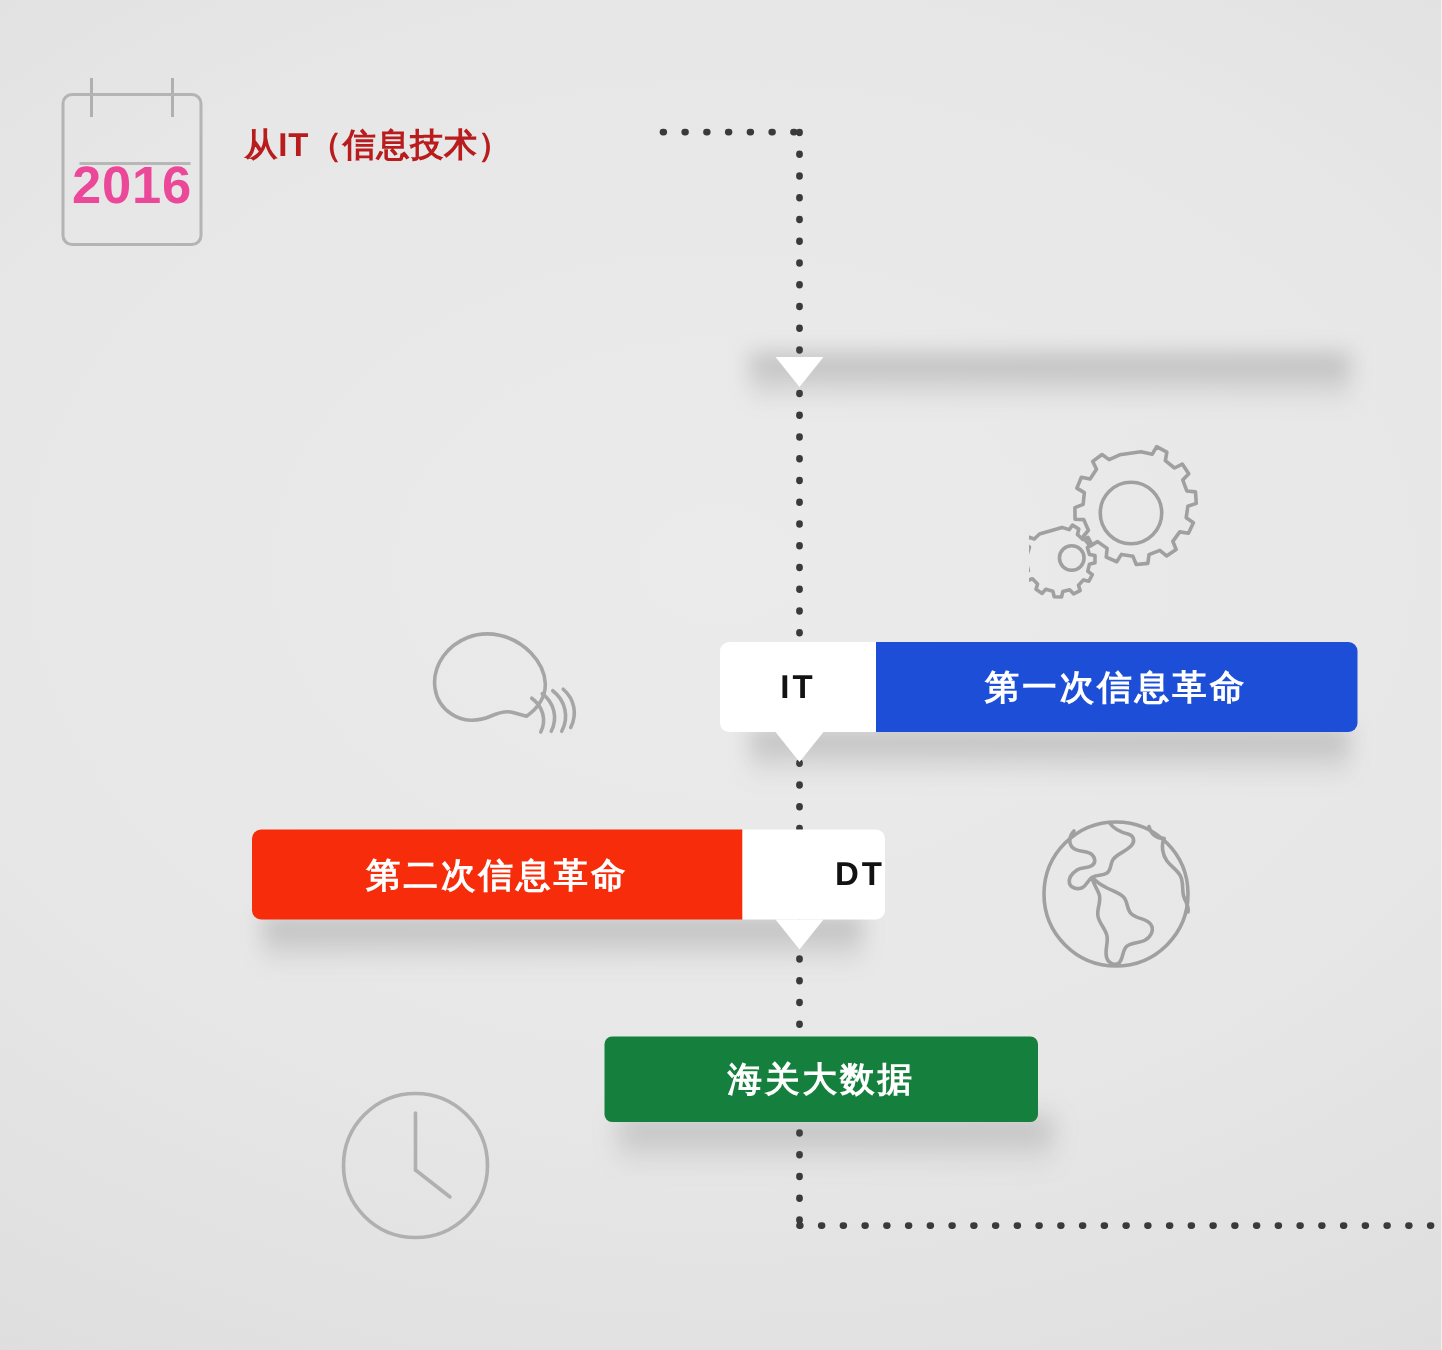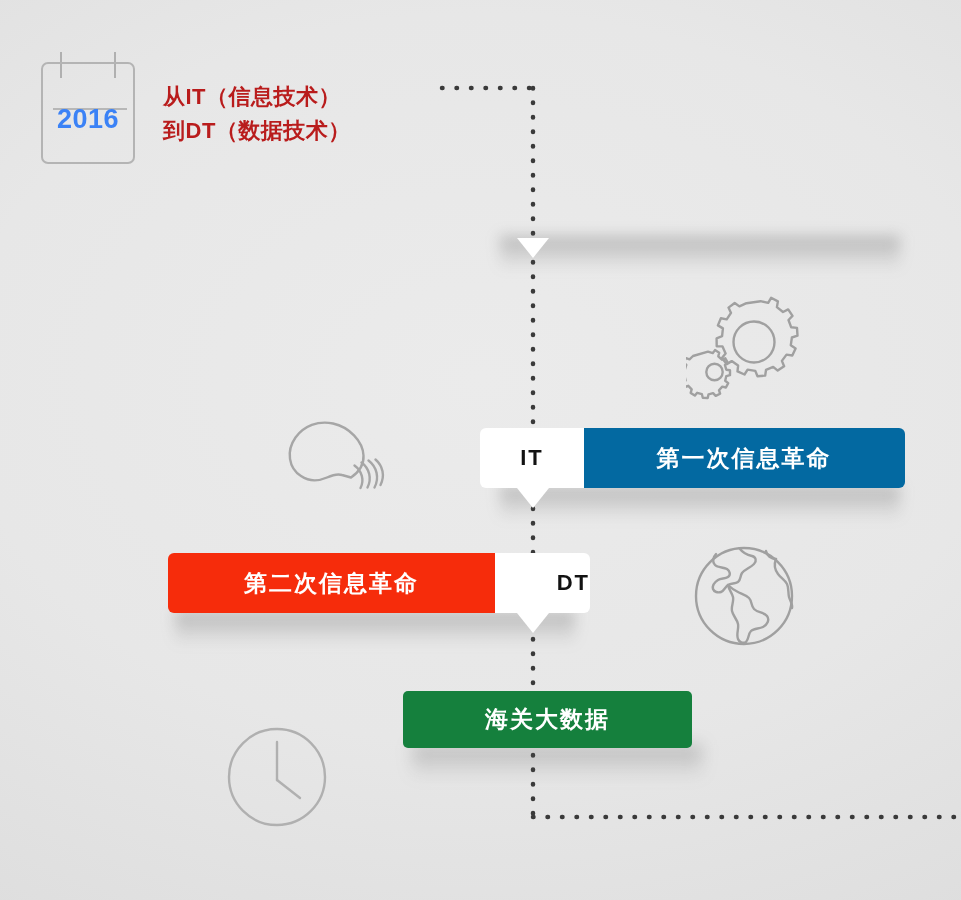--- a/index.html
+++ b/index.html
@@ -35,21 +35,21 @@
     position:absolute; left:10px; top:44px; width:74px; height:0;
     border-top:2px solid #b7b7b7;
   }
   .cal-ring {
     position:absolute; top:0; width:0; height:26px; border-left:2px solid #b0b0b0;
   }
   #cal-ring-left  { left:19px; }
   #cal-ring-right { left:73px; }
   #cal-year {
     position:absolute; left:0; top:52px; width:94px;
-    text-align:center; font-size:27px; font-weight:700; color:#3b82f6;
+    text-align:center; font-size:35px; font-weight:700; color:#ec4899;
     letter-spacing:0.5px;
   }
 
   
   #heading {
     position:absolute; left:163px; top:80px; width:300px;
     font-size:22px; font-weight:700; color:#b91c1c; line-height:34px;
     letter-spacing:0.5px; white-space:nowrap;
   }
 
@@ -126,21 +126,20 @@
     <div class="cal-ring" id="cal-ring-left"></div>
     <div class="cal-ring" id="cal-ring-right"></div>
     <div id="cal-body">
       <div id="cal-divider"></div>
     </div>
     <div id="cal-year">2016</div>
   </div>
 
   <div id="heading">
     <div>从IT（信息技术）</div>
-    <div>到DT（数据技术）</div>
   </div>
 
   <div class="deco" style="left:686px; top:295px;">
     <svg width="140" height="115" viewBox="0 0 140 115" xmlns="http://www.w3.org/2000/svg">
       <g fill="none" stroke="#a0a0a0" stroke-width="2.4" stroke-linejoin="round">
 
         <path d="M74.6 6.2 l7.6 1.6 2.9 -5.0 6.8 3.6 -1.0 5.7 6.1 4.9 5.2 -2.6 4.3 6.4 -4.0 4.2 2.7 7.3 5.8 0.6 0.5 7.7 -5.6 1.9 -1.1 7.7 4.8 3.3 -3.3 7.0 -5.8 -0.9 -4.6 6.3 2.2 5.4 -6.4 4.3 -4.5 -3.7 -7.2 2.9 -0.8 5.8 -7.7 0.7 -2.2 -5.4 -7.7 -1.3 -3.1 4.9 -7.0 -3.1 0.6 -5.8 -6.4 -4.5 -5.0 3.0 -4.8 -6.1 3.7 -4.5 -3.1 -7.1 -5.8 -0.2 -0.1 -7.8 5.5 -2.2 0.8 -7.8 -5.0 -3.0 3.0 -7.2 5.8 1.2 4.3 -6.5 -2.5 -5.3 6.2 -4.6 4.7 3.4 7.1 -3.2 z"></path>
         <circle cx="68" cy="47" r="20.5"></circle>
 
         <path d="M22.0 56.6 l4.8 1.5 2.2 -3.0 4.2 2.6 -0.9 3.6 3.6 3.4 3.4 -1.4 2.4 4.3 -2.8 2.4 1.4 4.7 3.7 0.6 0.0 4.9 -3.7 0.9 -1.1 4.7 3.0 2.3 -2.3 4.4 -3.6 -0.9 -3.3 3.6 1.1 3.5 -4.4 2.2 -2.6 -2.7 -4.6 1.2 -0.8 3.6 -4.9 -0.2 -0.9 -3.6 -4.7 -1.4 -2.4 2.8 -4.1 -2.7 1.0 -3.6 -3.4 -3.5 -3.5 1.3 -2.2 -4.4 3.0 -2.2 -1.1 -4.7 -3.6 -0.8 0.3 -4.9 3.7 -0.7 1.4 -4.6 -2.9 -2.5 2.6 -4.2 3.5 1.2 3.5 -3.3 z"></path>
@@ -205,21 +204,21 @@
   </div>
 
   <div class="row or-right" style="left:0; top:178px; width:961px;">
     <div class="row-shadow" style="left:500px; width:400px;"></div>
     <div class="tab-pointer" style="left:517px;"></div>
   </div>
 
 
   <div class="row or-right" style="left:0; top:428px; width:961px;">
     <div class="row-shadow" style="left:500px; width:400px;"></div>
-    <div class="bar" style="left:583px; width:322px; background:#0369a1;">
+    <div class="bar" style="left:583px; width:322px; background:#1d4ed8;">
       <span class="bar-label">第一次信息革命</span>
     </div>
     <div class="tab" style="left:480px; width:104px;text-align:center;">
       <span>IT</span>
     </div>
     <div class="tab-pointer" style="left:517px;"></div>
   </div>
 
   <div class="row or-left" style="left:0; top:553px; width:961px;">
     <div class="row-shadow" style="left:175px; width:400px;"></div>

